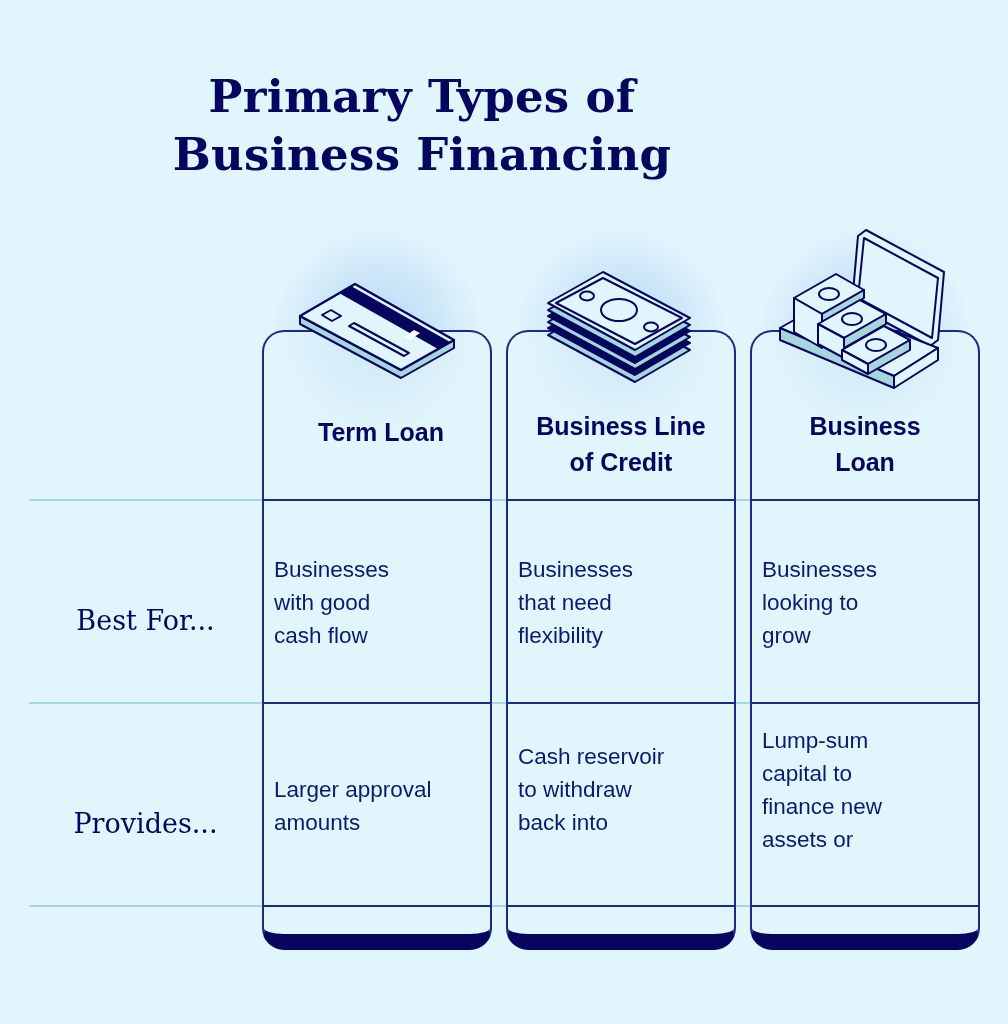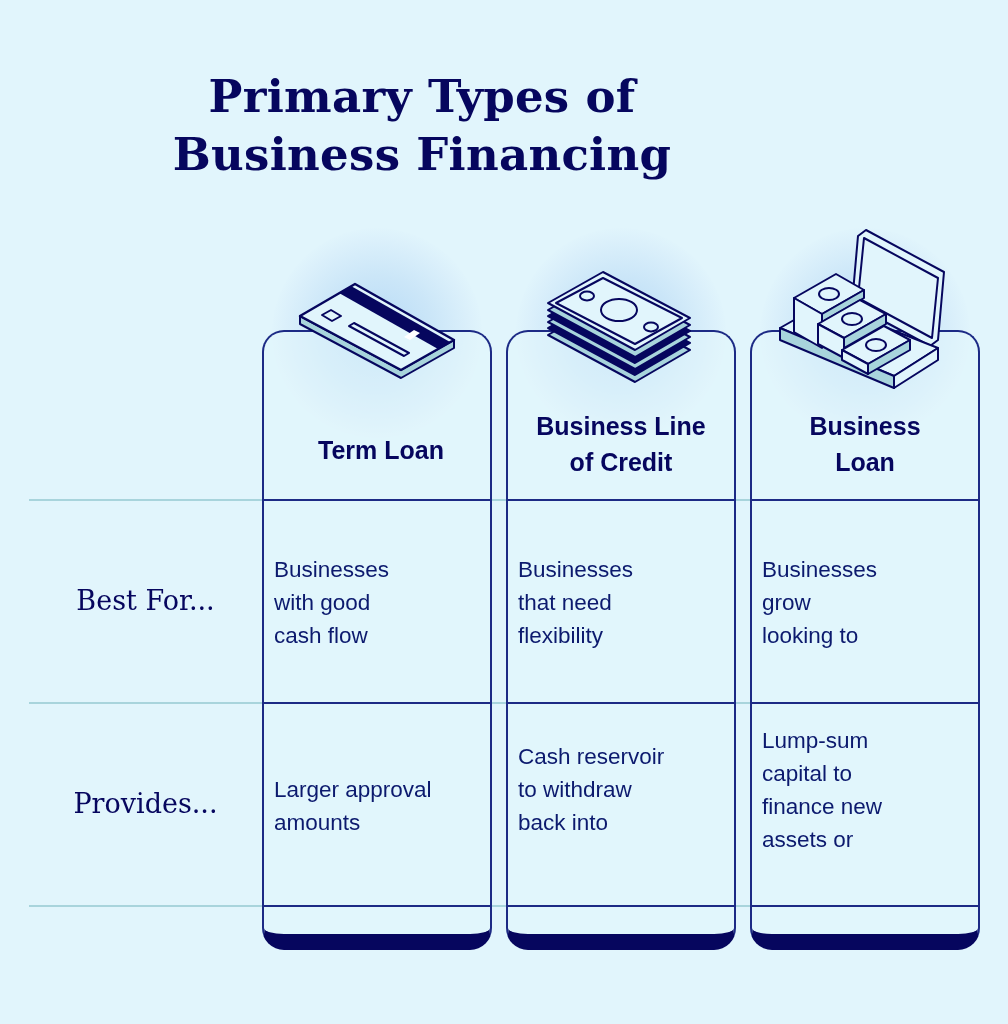--- a/index.html
+++ b/index.html
@@ -16,21 +16,21 @@
   .title span { display: block; }
 
   .hline {
     position: absolute; left: 29px; width: 951px; height: 2px; background: #a8d4dc;
   }
 
   .row-label {
     position: absolute; left: 29px; width: 233px;
     text-align: center;
     font-family: "DejaVu Serif", "Liberation Serif", serif;
-    font-size: 27px; color: #06065e;
+    font-size: 27px; color: #06065e; margin-top: 20px;
   }
 
   .glow {
     position: absolute; width: 210px; height: 210px; border-radius: 50%;
     background: radial-gradient(circle, #b6daf6 0%, #cbe6f8 38%, #dbf0fb 62%, rgba(225,245,252,0) 72%);
   }
 
   .col {
     position: absolute; top: 330px; width: 230px; height: 620px;
     border: 2px solid #1c2a85; border-radius: 22px;
@@ -65,21 +65,21 @@
 <div class="hline" style="top:702px;"></div>
 <div class="hline" style="top:905px;"></div>
 
 <div class="row-label" style="top:585px;">Best For...</div>
 <div class="row-label" style="top:788px;">Provides...</div>
 
 <div class="col" style="left:262px;">
   <div class="cell-line" style="top:167px;"></div>
   <div class="cell-line" style="top:370px;"></div>
   <div class="cell-line" style="top:573px;"></div>
-  <div class="col-title" style="top:100px;padding-left:8px;">
+  <div class="col-title" style="top:82px;padding-left:8px;">
     <div>Term Loan</div>
   </div>
   <div class="cell-text" style="top:221px;">
     <div>Businesses</div>
     <div>with good</div>
     <div>cash flow</div>
   </div>
   <div class="cell-text" style="top:441px;">
     <div>Larger approval</div>
     <div>amounts</div>
@@ -109,22 +109,22 @@
 <div class="col" style="left:750px;">
   <div class="cell-line" style="top:167px;"></div>
   <div class="cell-line" style="top:370px;"></div>
   <div class="cell-line" style="top:573px;"></div>
   <div class="col-title" style="top:76px;">
     <div>Business</div>
     <div>Loan</div>
   </div>
   <div class="cell-text" style="top:221px;">
     <div>Businesses</div>
+    <div>looking to</div>
     <div>grow</div>
-    <div>looking to</div>
   </div>
   <div class="cell-text" style="top:392px;">
     <div>Lump-sum</div>
     <div>capital to</div>
     <div>finance new</div>
     <div>assets or</div>
   </div>
 </div>
 
 <svg class="icon" style="left:296px; top:280px;" width="160" height="100" viewBox="0 0 160 100">

